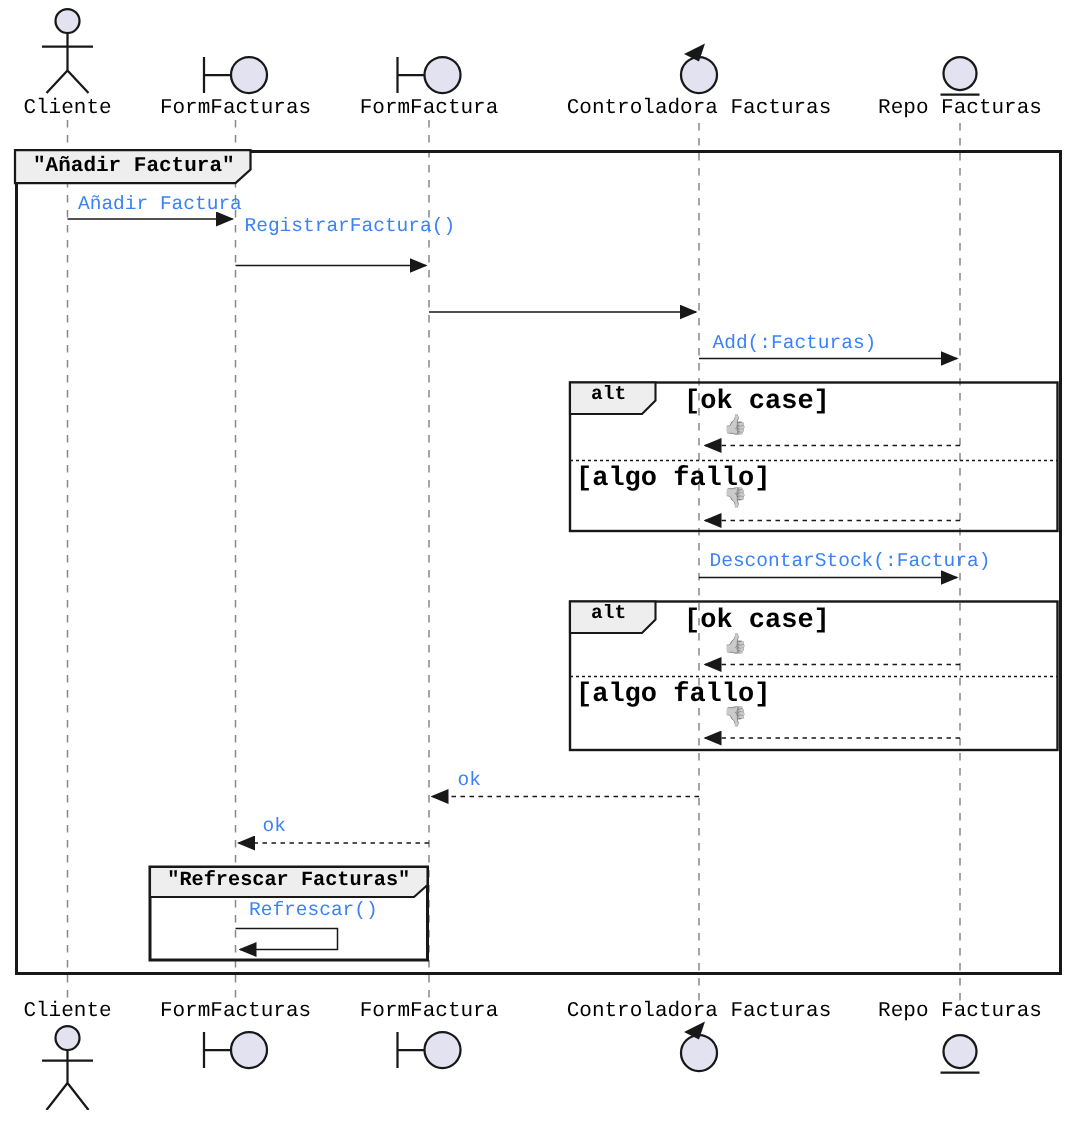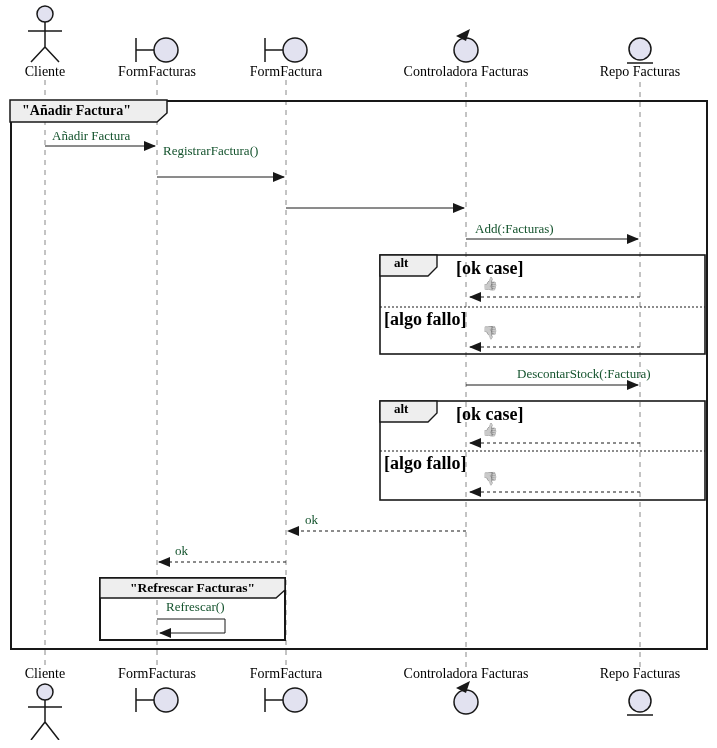--- a/index.html
+++ b/index.html
@@ -1,23 +1,23 @@
 <!DOCTYPE html>
 <html><head>
 <meta charset="utf-8">
 <style>
   html,body{margin:0;padding:0;background:#fff;}
   .stage{
     position:relative;width:717px;height:740px;background:#ffffff;
-    font-family:Liberation Serif, serif;color:#000;overflow:hidden;
+    font-family:Liberation Mono, monospace;color:#000;overflow:hidden;
   }
   .stage svg{position:absolute;left:0;top:0;}
   .lbl{position:absolute;white-space:nowrap;line-height:1.15;}
   .pl{font-size:14px;transform:translateX(-50%);}
-  .msg{font-size:13px;color:#14532d;}
+  .msg{font-size:13px;color:#3b82f6;}
   .frame-title{font-size:14px;font-weight:bold;}
   .op{font-size:13px;font-weight:bold;}
   .guard{font-size:18px;font-weight:bold;}
   .thumb{font-size:13px;filter:grayscale(100%);}
   .group-title{font-size:13.5px;font-weight:bold;text-align:center;width:185px;}
 </style>
 </head>
 <body>
 
 <div class="stage">
@@ -121,21 +121,21 @@
   <div class="lbl pl" style="left:157px;top:64px;">FormFacturas</div>
   <div class="lbl pl" style="left:286px;top:64px;">FormFactura</div>
   <div class="lbl pl" style="left:466px;top:64px;">Controladora Facturas</div>
   <div class="lbl pl" style="left:640px;top:64px;">Repo Facturas</div>
 
   <div class="lbl frame-title" style="left:22px;top:103px;">"Añadir Factura"</div>
 
   <div class="lbl msg" style="left:52px;top:129px;">Añadir Factura</div>
   <div class="lbl msg" style="left:163px;top:144px;">RegistrarFactura()</div>
   <div class="lbl msg" style="left:475px;top:222px;">Add(:Facturas)</div>
-  <div class="lbl msg" style="left:473px;top:367px;margin-left:44px;">DescontarStock(:Factura)</div>
+  <div class="lbl msg" style="left:473px;top:367px;">DescontarStock(:Factura)</div>
   <div class="lbl msg" style="left:305px;top:513px;">ok</div>
   <div class="lbl msg" style="left:175px;top:544px;">ok</div>
   <div class="lbl msg" style="left:166px;top:600px;">Refrescar()</div>
 
   <div class="lbl op" style="left:394px;top:256px;">alt</div>
   <div class="lbl guard" style="left:456px;top:258px;">[ok case]</div>
   <div class="lbl thumb" style="left:482px;top:277px;">👍</div>
   <div class="lbl guard" style="left:384px;top:309px;">[algo fallo]</div>
   <div class="lbl thumb" style="left:482px;top:326px;">👎</div>
 

